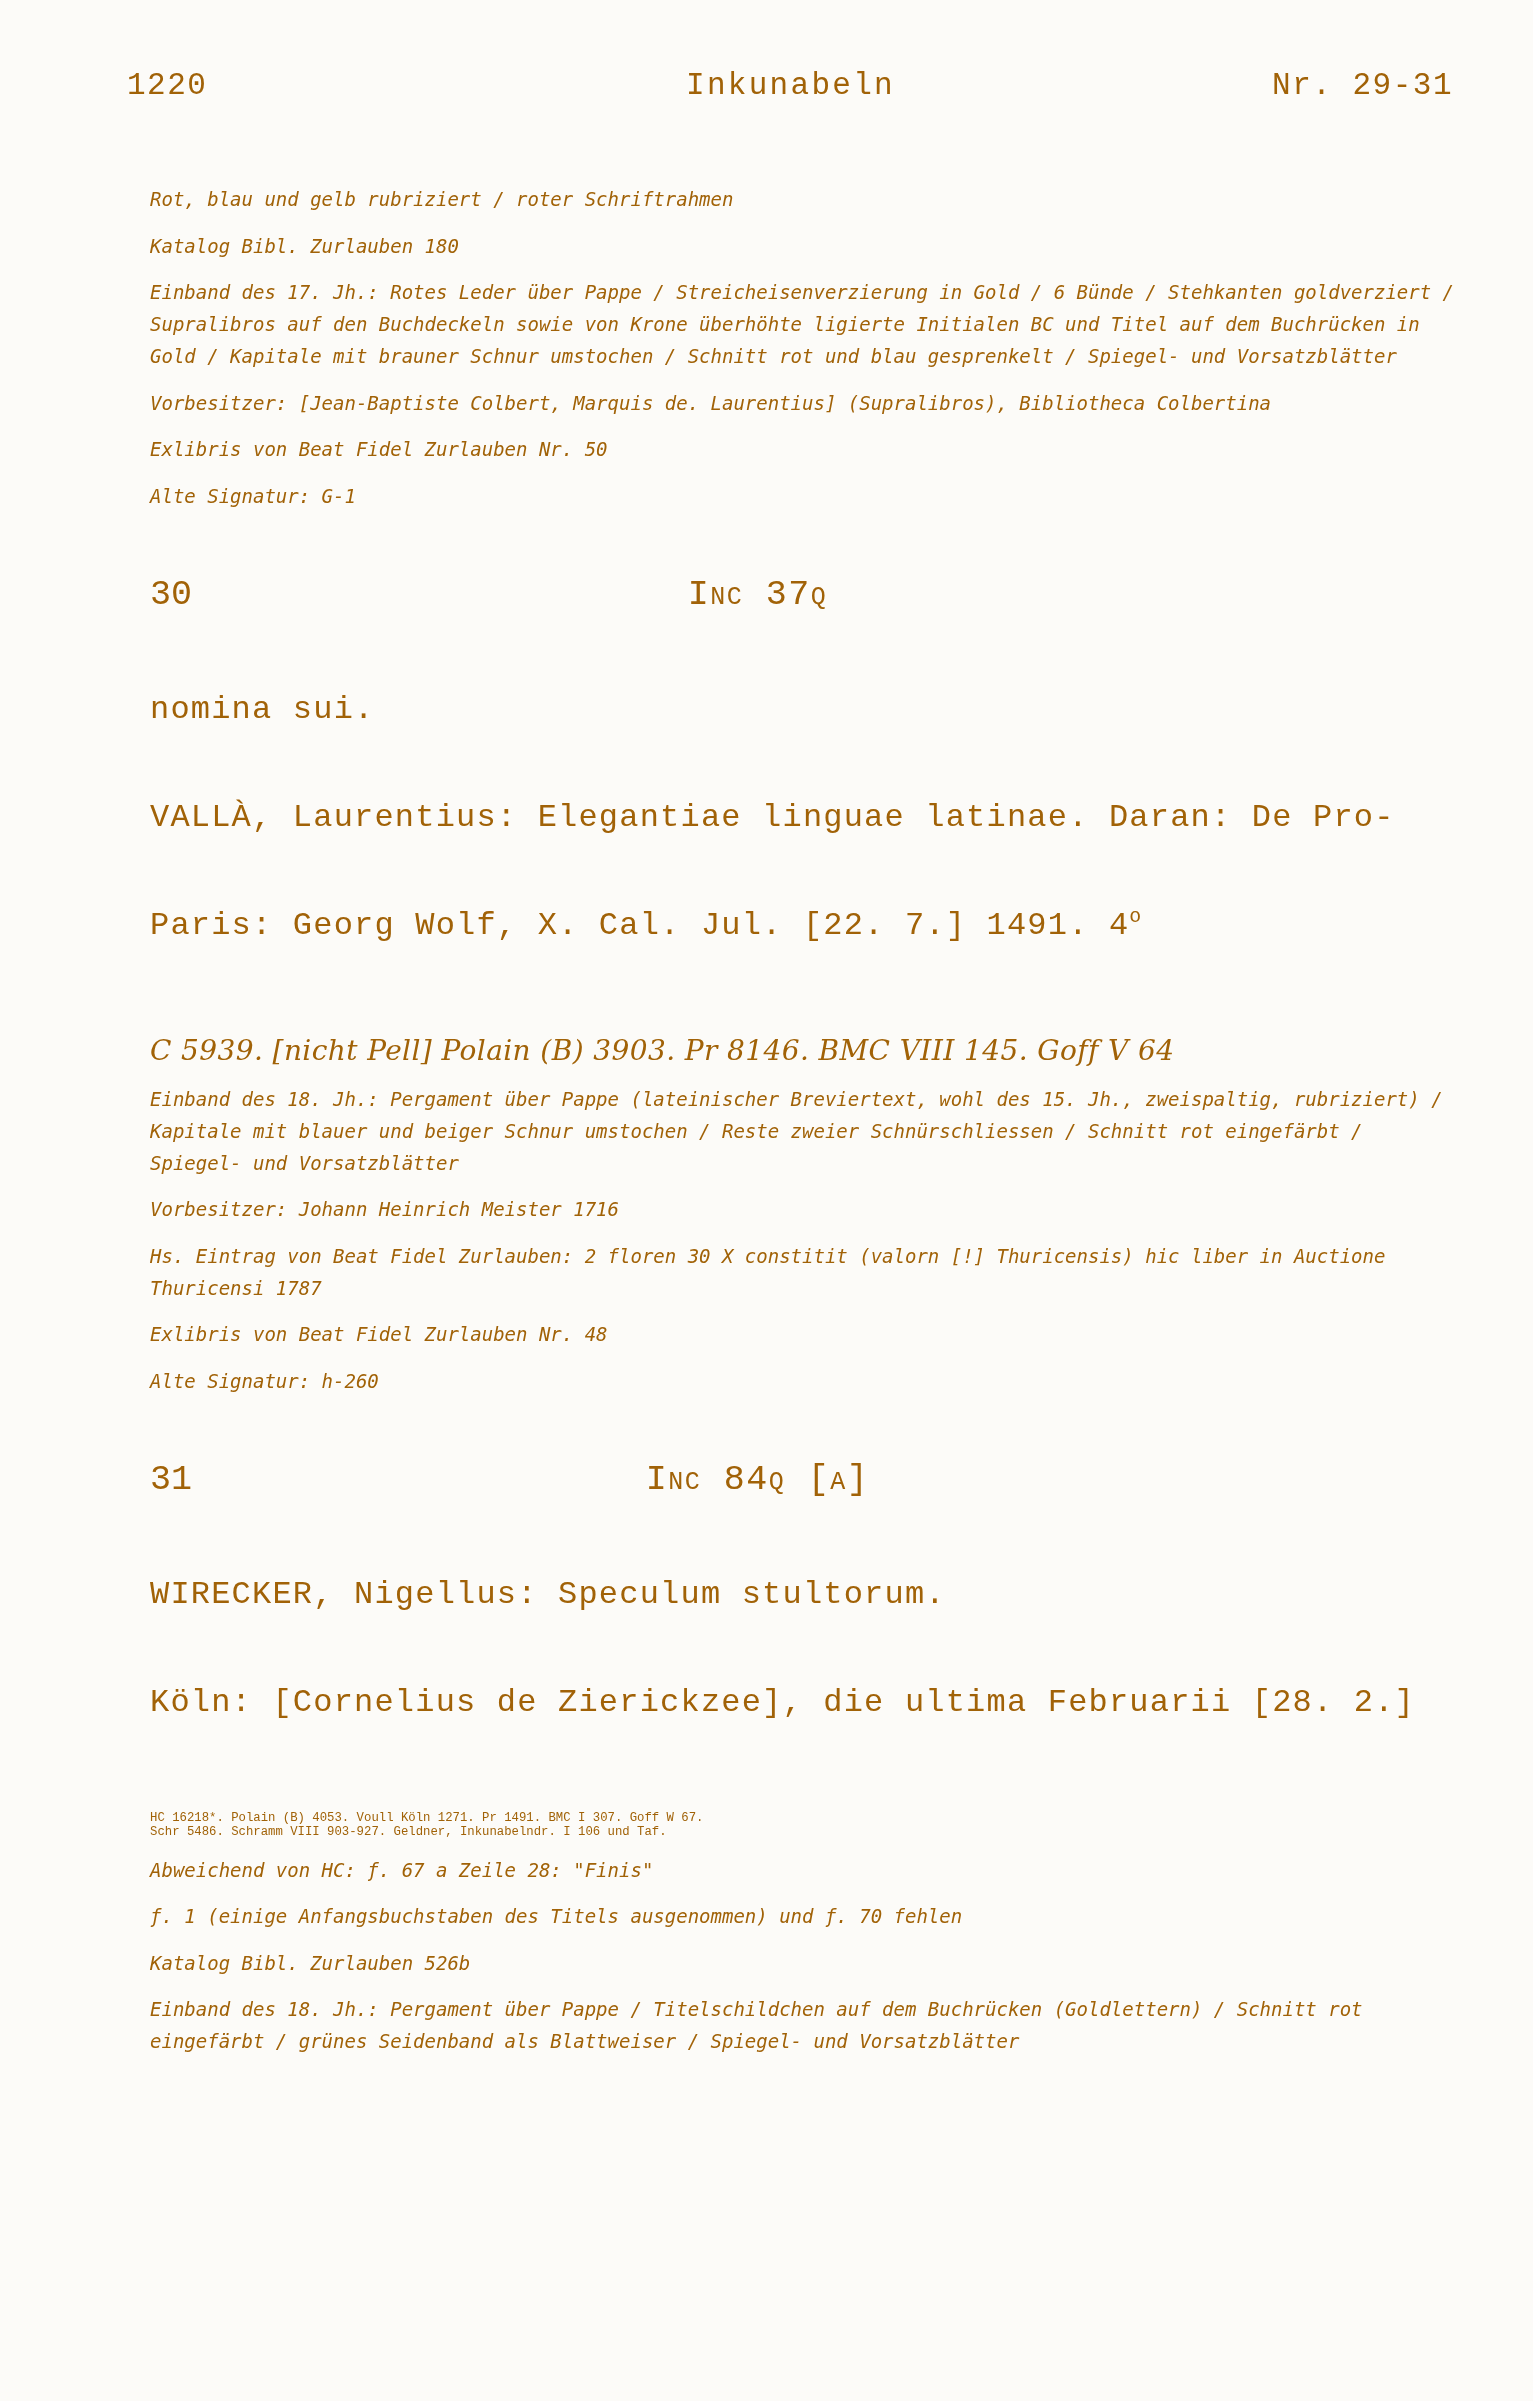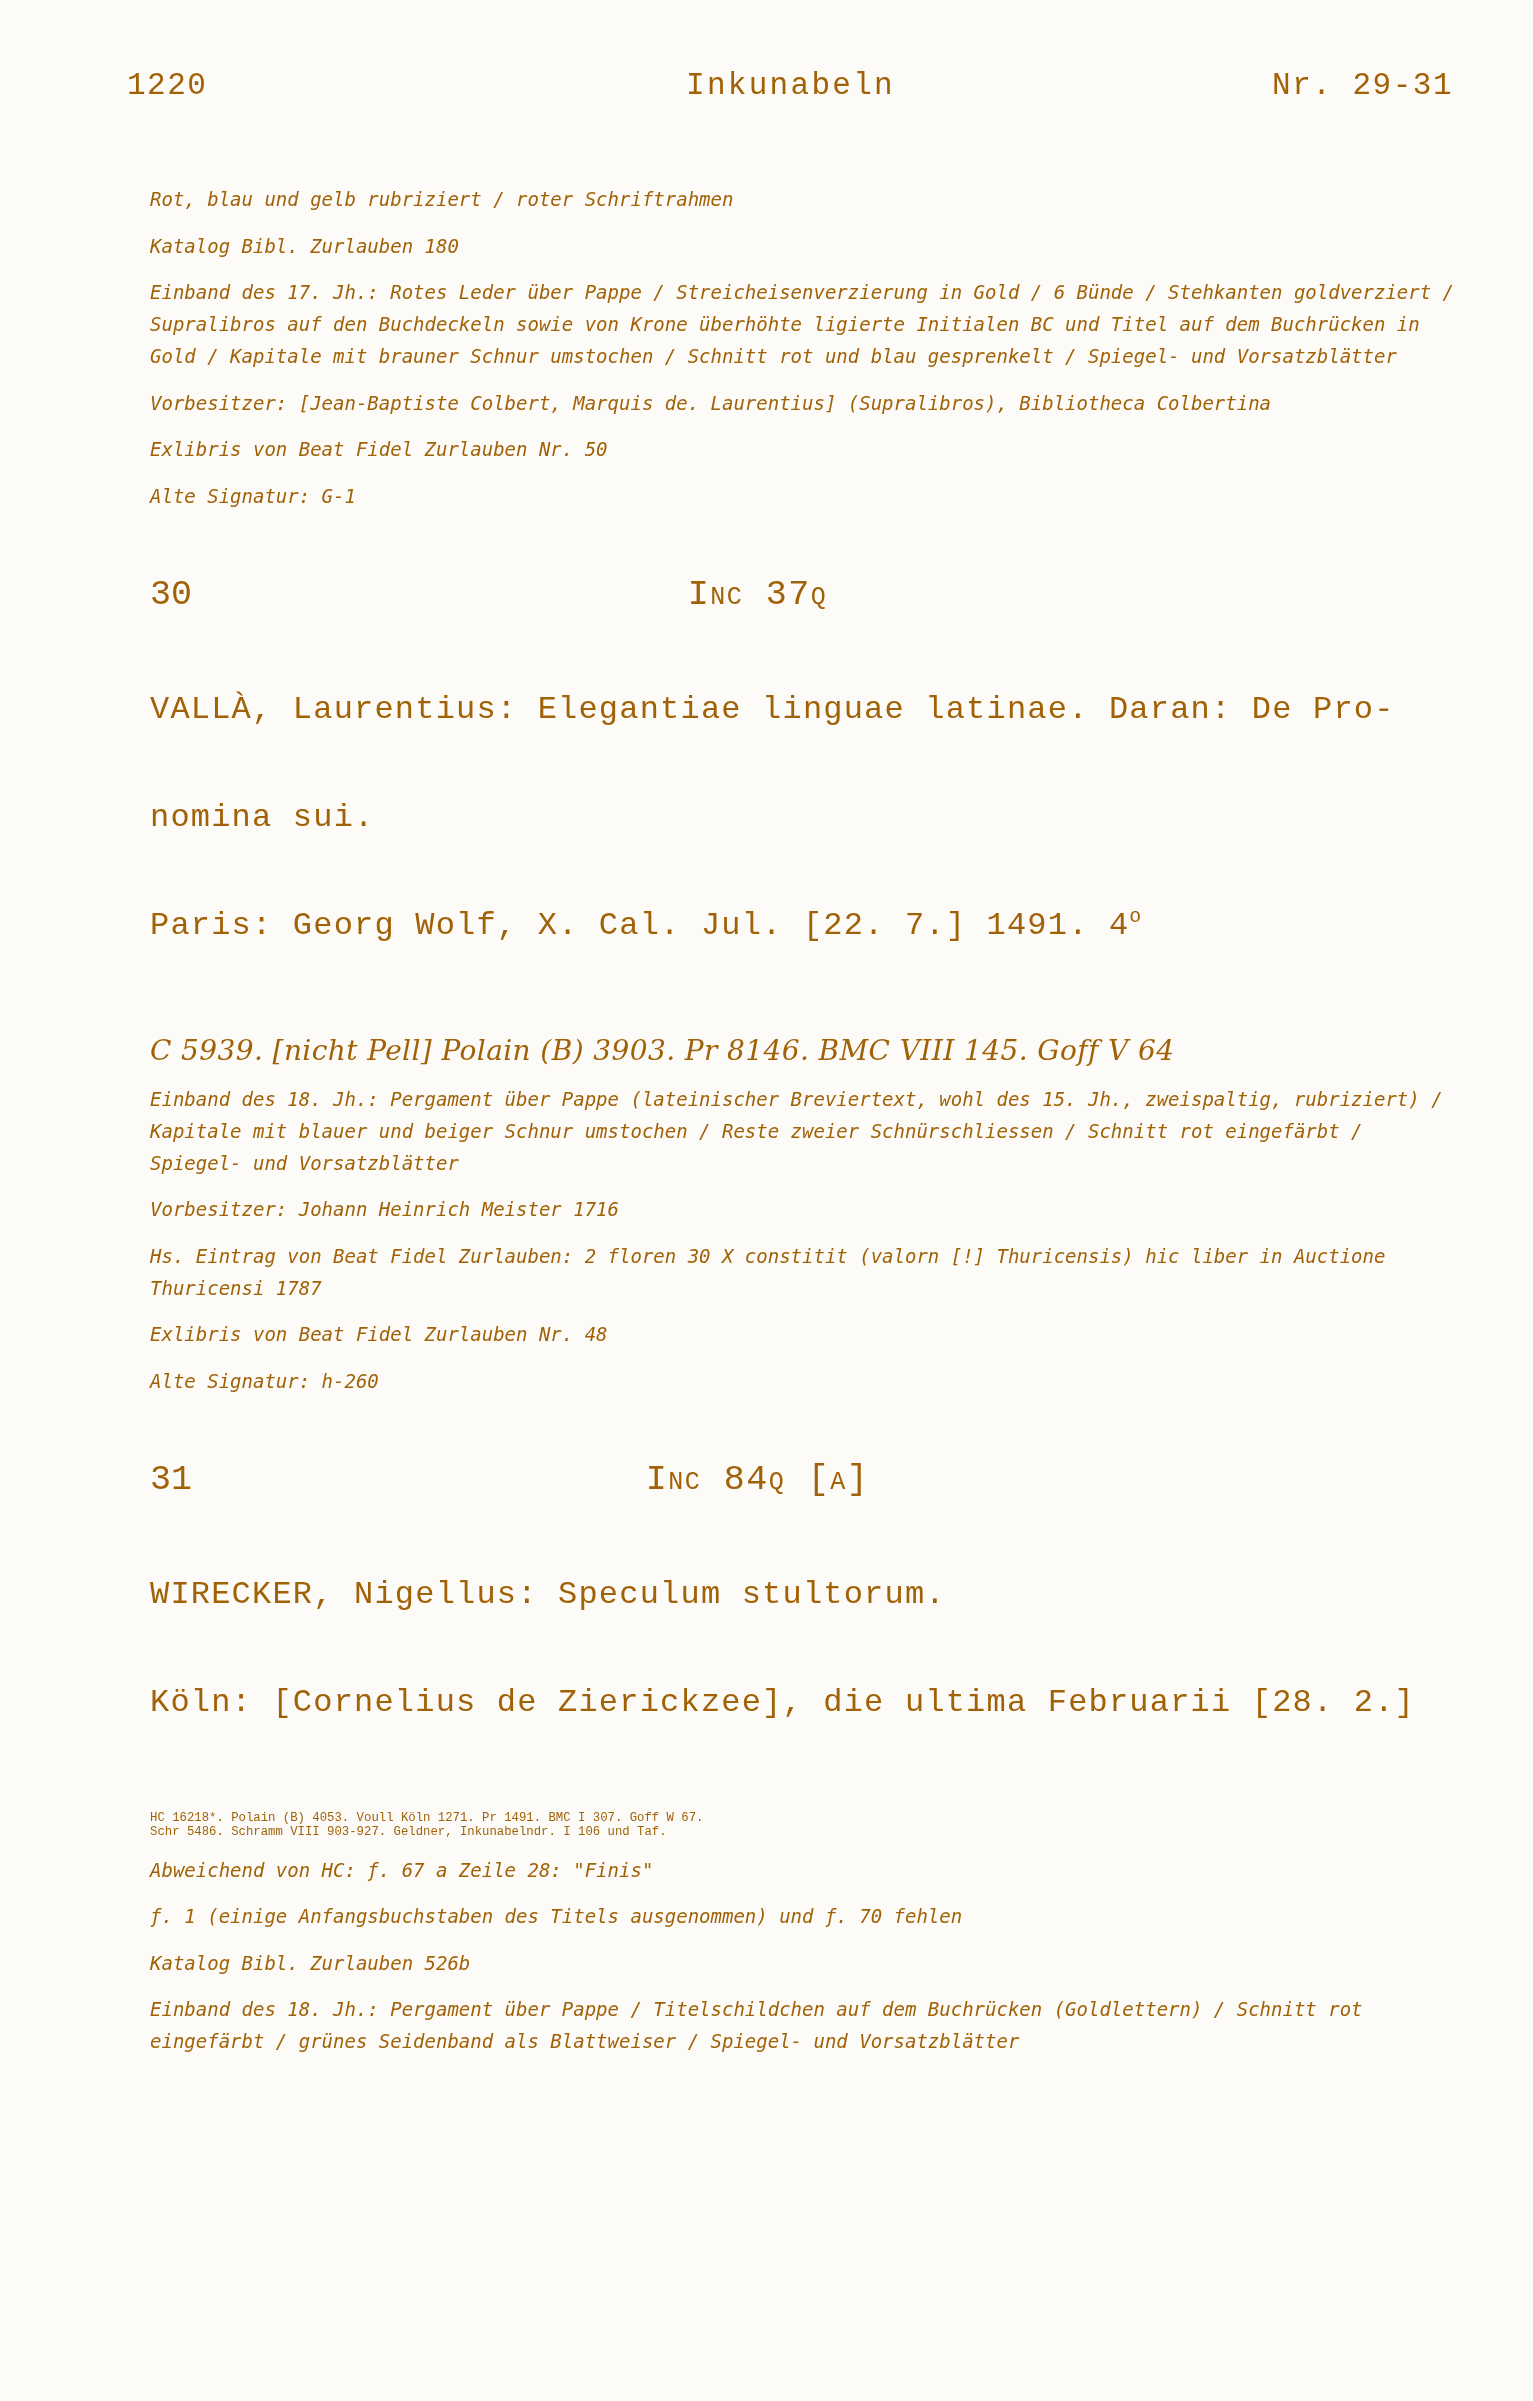--- a/index.html
+++ b/index.html
@@ -107,22 +107,22 @@
     <p class="script">Exlibris von Beat Fidel Zurlauben Nr. 50</p>
     <p class="script">Alte Signatur: G-1</p>
   </section>
 
   <section class="entry">
     <div class="entry-heading">
       <span class="entry-number">30</span>
       <span class="shelfmark">Inc 37q</span>
     </div>
     <div class="mono-title">
+      <div>nomina sui.</div>
       <div>VALLÀ, Laurentius: Elegantiae linguae latinae. Daran: De Pro-</div>
-      <div>nomina sui.</div>
       <div><span>Paris: Georg Wolf, X. Cal. Jul. [22. 7.] 1491. 4</span><sup>o</sup></div>
     </div>
     <p class="refs">C 5939. [nicht Pell] Polain (B) 3903. Pr 8146. BMC VIII 145. Goff V 64</p>
     <p class="script">Einband des 18. Jh.: Pergament über Pappe (lateinischer Breviertext, wohl des 15. Jh., zweispaltig, rubriziert) / Kapitale mit blauer und beiger Schnur umstochen / Reste zweier Schnürschliessen / Schnitt rot eingefärbt / Spiegel- und Vorsatzblätter</p>
     <p class="script">Vorbesitzer: Johann Heinrich Meister 1716</p>
     <p class="script">Hs. Eintrag von Beat Fidel Zurlauben: 2 floren 30 X constitit (valorn [!] Thuricensis) hic liber in Auctione Thuricensi 1787</p>
     <p class="script">Exlibris von Beat Fidel Zurlauben Nr. 48</p>
     <p class="script">Alte Signatur: h-260</p>
   </section>
 

